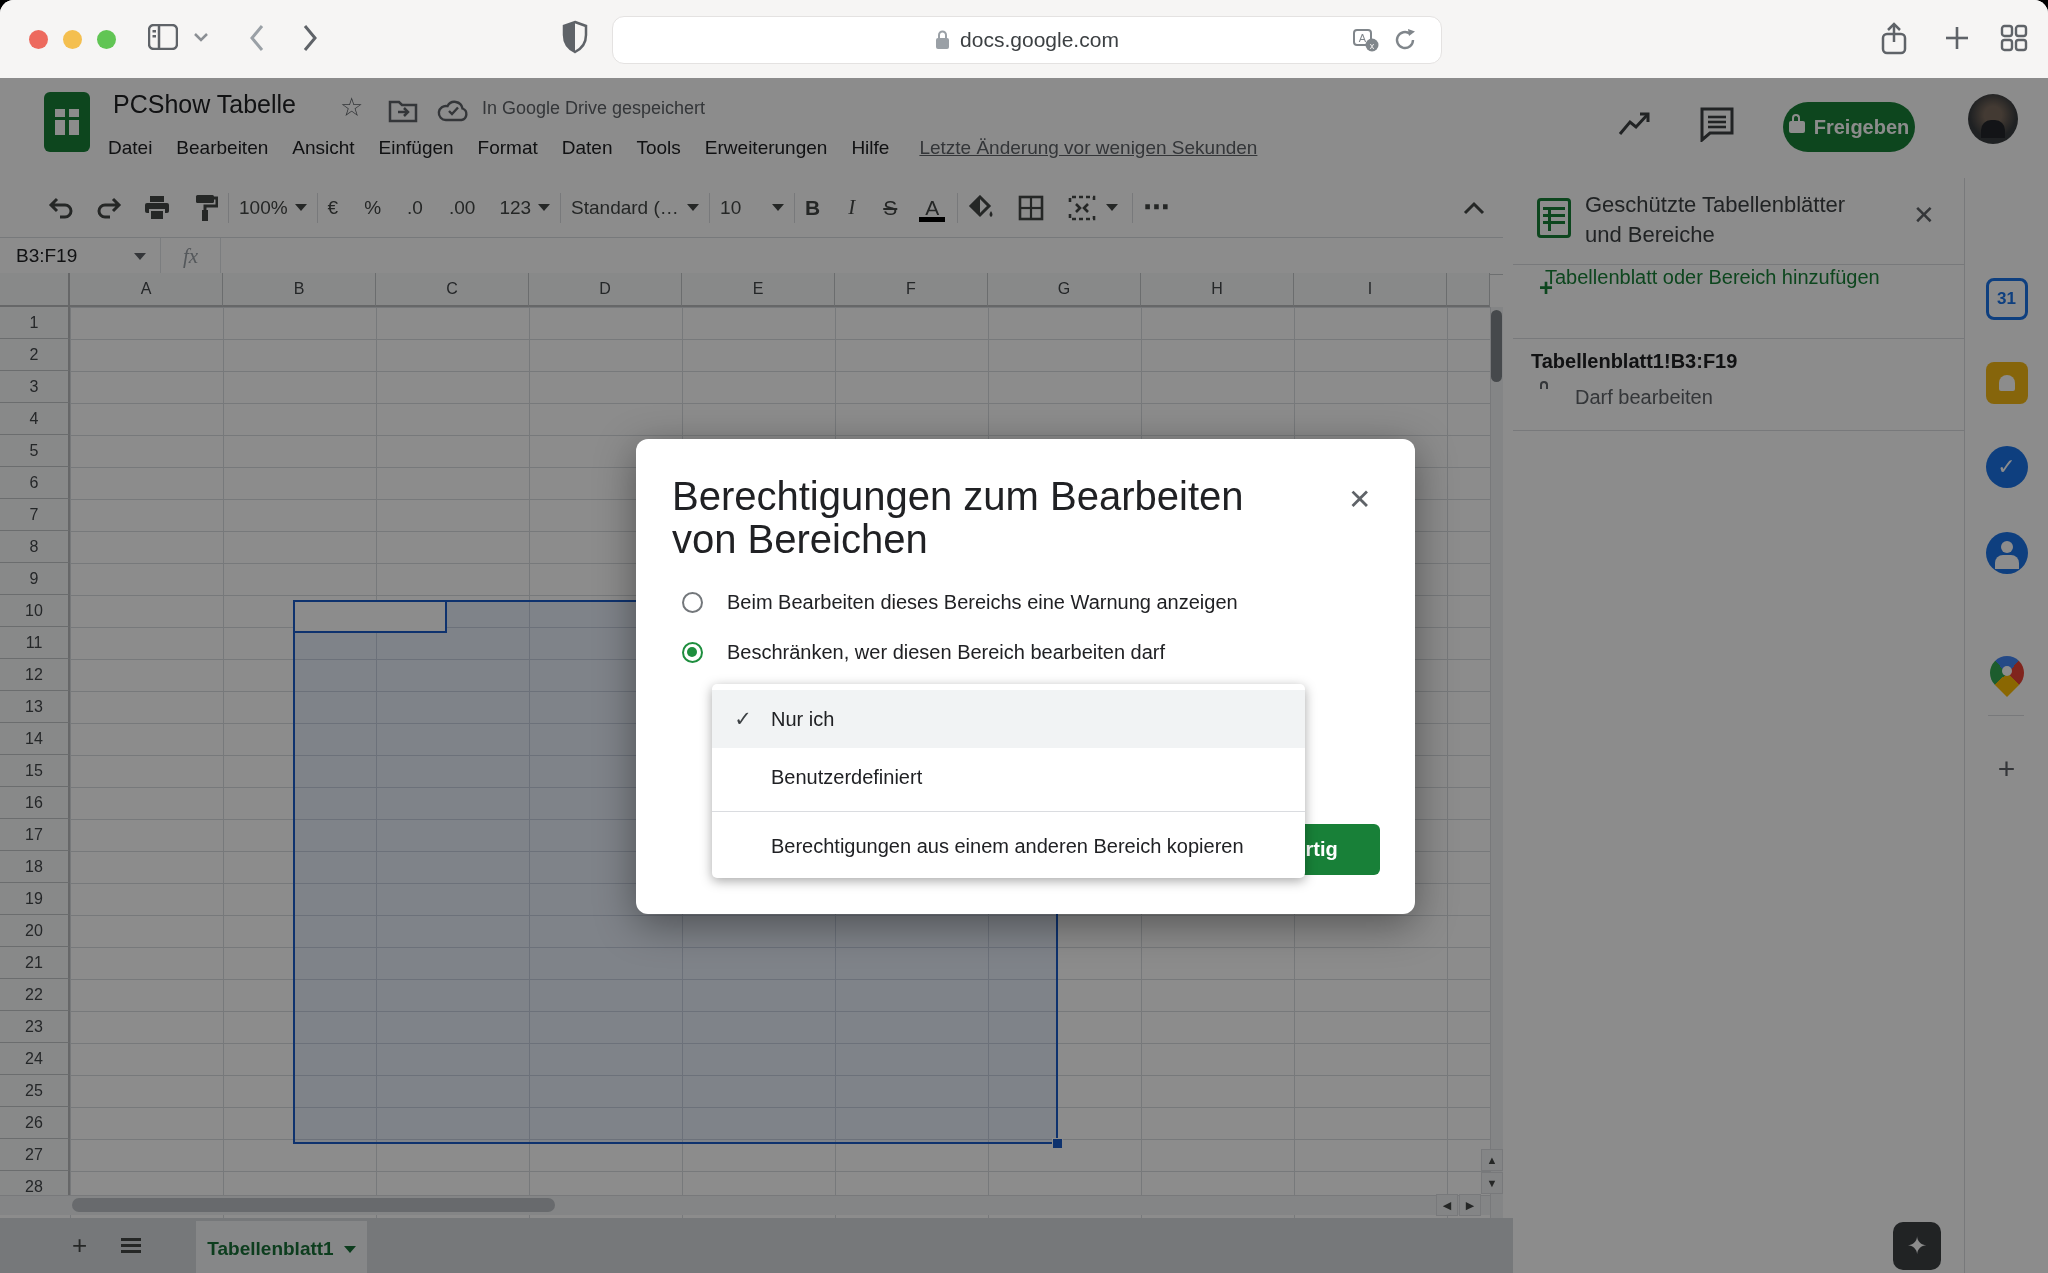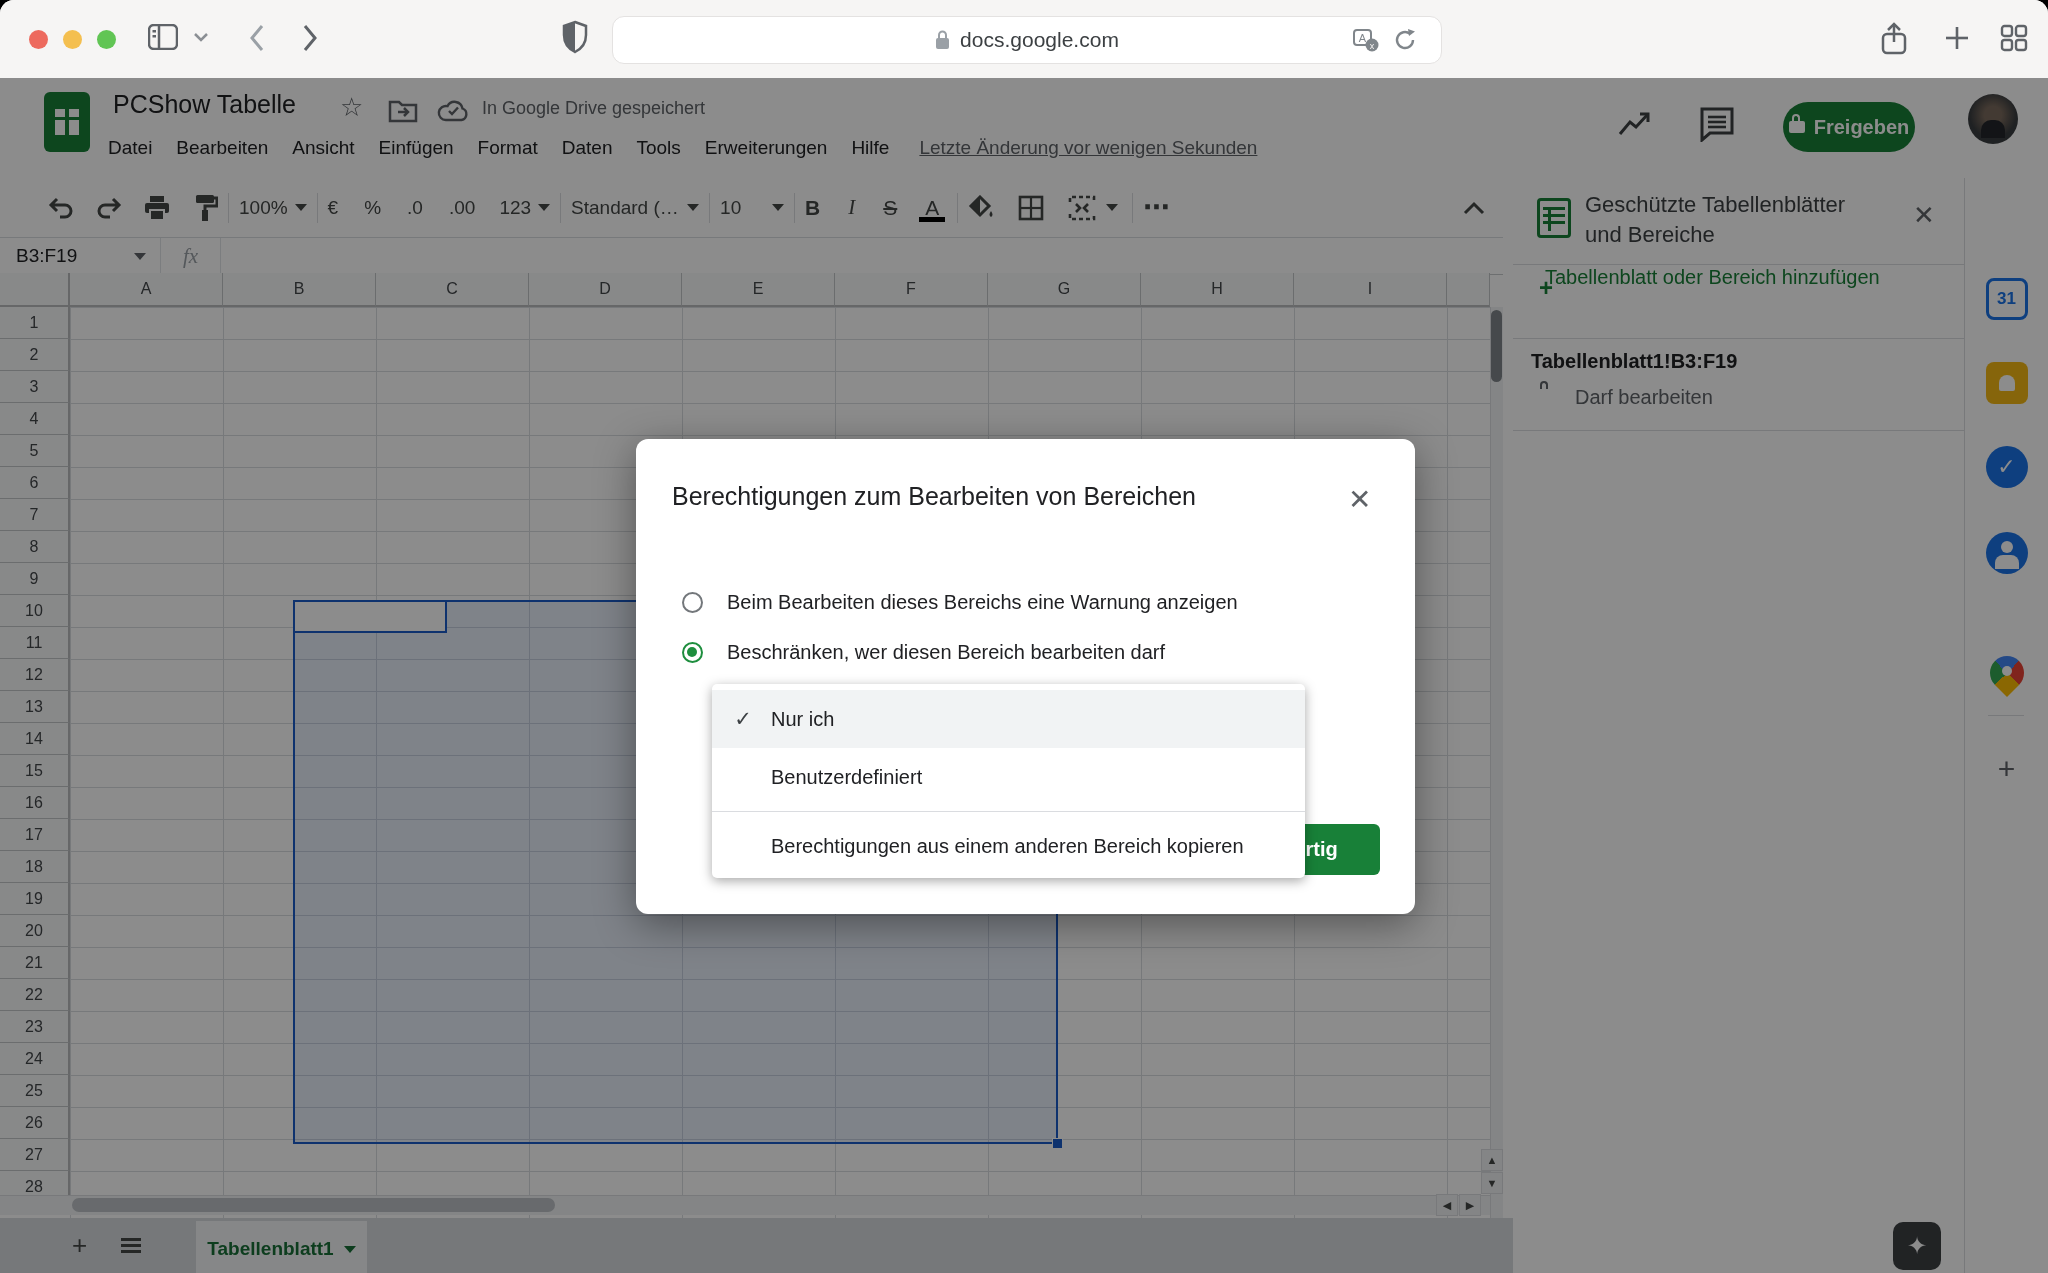--- a/index.html
+++ b/index.html
@@ -101,21 +101,21 @@
   #maps-icon .dot{position:absolute;left:12px;top:10px;width:10px;height:10px;border-radius:50%;background:#fff;}
   #rail-divider{left:1988px;top:637px;width:36px;height:1px;background:#dadce0;}
   
   #explore-btn{left:1893px;top:1144px;width:48px;height:48px;background:#3c4043;border-radius:10px;
                display:flex;align-items:center;justify-content:center;color:#fff;font-size:24px;}
   
   #dim{left:0;top:78px;width:2048px;height:1195px;background:rgba(0,0,0,0.45);z-index:40;}
   
   #dialog{left:636px;top:439px;width:779px;height:475px;background:#fff;border-radius:12px;z-index:50;
           box-shadow:0 10px 40px rgba(0,0,0,0.4);}
-  #dialog-title{position:absolute;left:36px;top:36px;width:620px;font-size:25px;line-height:43px;color:#202124;}
+  #dialog-title{position:absolute;left:36px;top:36px;width:620px;font-size:40px;line-height:43px;color:#202124;}
   #dialog-close{position:absolute;left:712px;top:44px;font-size:28px;color:#5f6368;font-weight:300;}
   .radio-row{position:absolute;left:46px;display:flex;align-items:center;gap:24px;}
   .radio{width:21px;height:21px;border-radius:50%;border:2.5px solid #73777b;box-sizing:border-box;background:#fff;flex:none;}
   .radio.sel{border-color:#1e8e3e;position:relative;}
   .radio.sel:after{content:"";position:absolute;left:3px;top:3px;width:10px;height:10px;border-radius:50%;background:#1e8e3e;}
   .radio-label{font-size:20px;color:#202124;}
   #done-btn{position:absolute;left:604px;top:385px;width:140px;height:51px;background:#188038;border-radius:6px;z-index:51;
             display:flex;align-items:center;justify-content:center;color:#fff;font-size:20px;font-weight:bold;}
   #dropdown{left:712px;top:684px;width:593px;height:194px;background:#fff;border-radius:5px;z-index:52;
             box-shadow:0 3px 12px rgba(0,0,0,0.35);padding-top:6px;box-sizing:border-box;}

